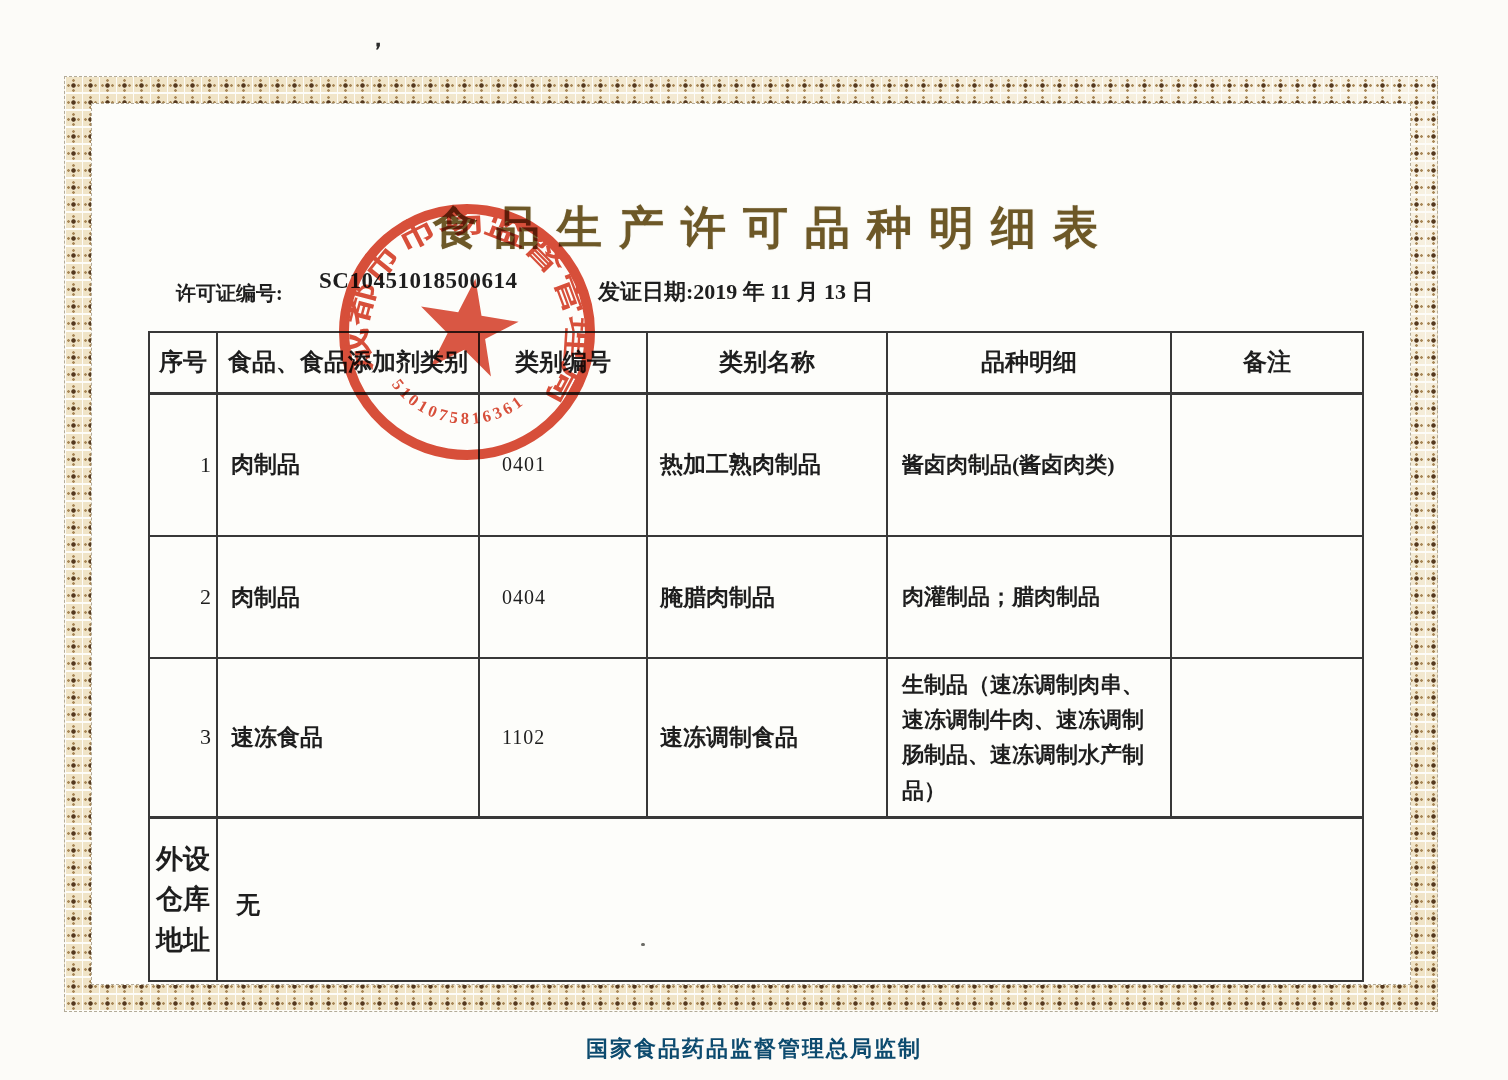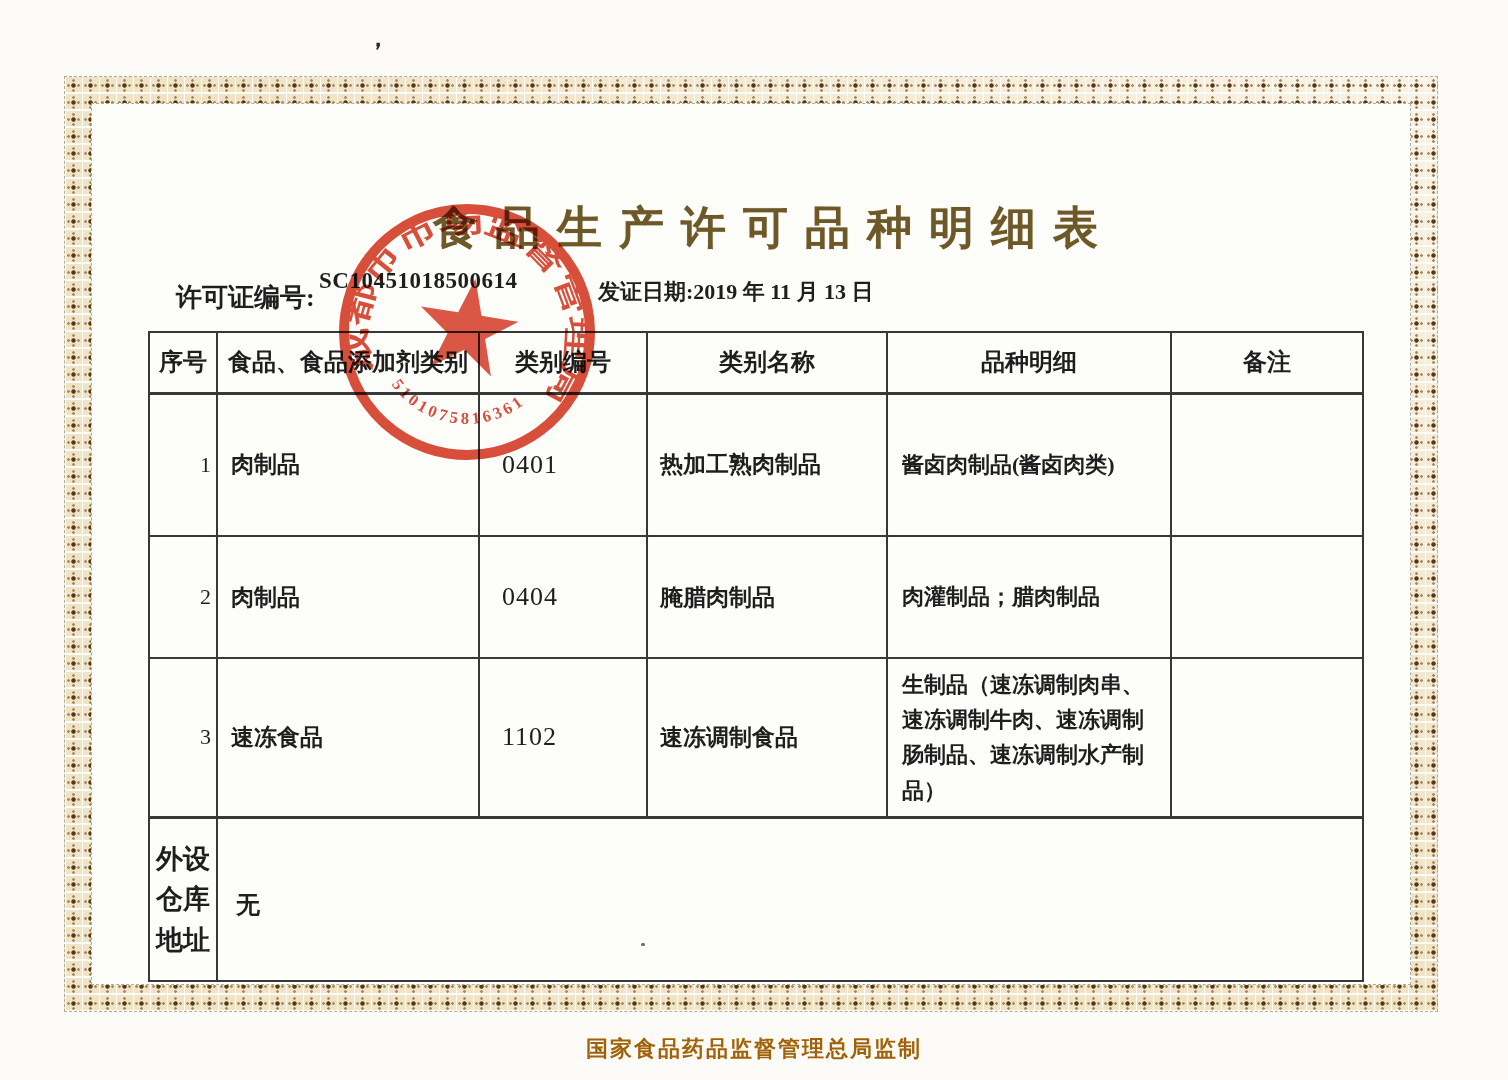--- a/index.html
+++ b/index.html
@@ -30,53 +30,53 @@
     background:#fdfdfa;border:1px dashed #b3ab99;
   }
   
   .content{position:absolute;left:0;top:0;width:1508px;height:1080px;z-index:2;}
   .doc-title{
     position:absolute;left:0;right:0;top:158px;text-align:center;
     font-size:45px;font-weight:bold;color:#6d5827;letter-spacing:17px;
     padding-left:40px;text-shadow:0 0 1px rgba(109,88,39,.45);margin-top:40px;
   }
   .license-line{position:absolute;left:176px;top:268px;height:46px;}
-  .lic-label{position:absolute;left:0;top:12px;font-size:26px;font-weight:bold;white-space:nowrap;}
+  .lic-label{position:absolute;left:0;top:12px;font-size:20px;font-weight:bold;white-space:nowrap;}
   .lic-number{position:absolute;left:143px;top:0;font-size:23px;font-weight:600;letter-spacing:.5px;white-space:nowrap;}
   .lic-dates{position:absolute;left:422px;top:9px;display:flex;gap:14px;font-size:22px;font-weight:600;white-space:nowrap;flex-direction:column;}
   
   table.license-table{
     position:absolute;left:148px;top:331px;width:1214px;
     border-collapse:collapse;table-layout:fixed;border-radius:12px;
   }
   .license-table td{
     border:2px solid #383838;vertical-align:middle;
     overflow:hidden;
   }
   .license-table tr.hdr td{
     font-size:24px;font-weight:bold;text-align:center;border-bottom-width:3px;
   }
   .cell-no{text-align:right;padding-right:5px;font-size:22px;}
   .cell-cat{padding-left:13px;font-size:23px;font-weight:600;}
-  .cell-code{padding-left:22px;font-size:26px;letter-spacing:1px;}
+  .cell-code{padding-left:22px;font-size:20px;letter-spacing:1px;}
   .cell-name{padding-left:12px;font-size:23px;font-weight:600;}
   .cell-detail{padding:8px 8px 8px 14px;font-size:22px;font-weight:700;line-height:1.6;}
   tr.wh td{border-top-width:3px;}
   .wh-label{font-size:27px;font-weight:bold;text-align:center;line-height:1.5;padding:20px 2px;}
   .wh-value{vertical-align:top;padding:10px 0 0 18px;font-size:24px;font-weight:600;}
   
   .seal{
     position:absolute;left:331px;top:196px;width:272px;height:272px;
     transform:rotate(9deg);opacity:.92;mix-blend-mode:multiply;z-index:3;
   }
   .seal text{font-family:"Liberation Serif","DejaVu Serif",serif;}
   
   .doc-footer{
     position:absolute;left:0;right:0;top:1034px;text-align:center;
-    font-size:22px;font-weight:bold;letter-spacing:2px;color:#a16207;
+    font-size:22px;font-weight:bold;letter-spacing:2px;color:#0c4a6e;
   }
   
   .mark-comma{position:absolute;left:366px;top:22px;font-size:24px;font-weight:bold;color:#2b2b2b;}
   .mark-dot{position:absolute;left:641px;top:943px;width:4px;height:3px;background:#6b6b66;border-radius:2px;}
 </style>
 </head>
 <body>
 
 <div class="frame">
   <div class="page"></div>

